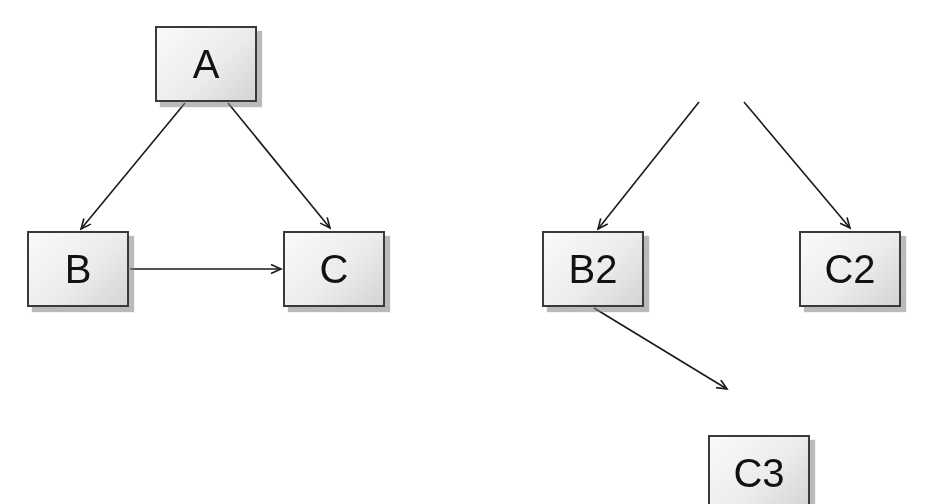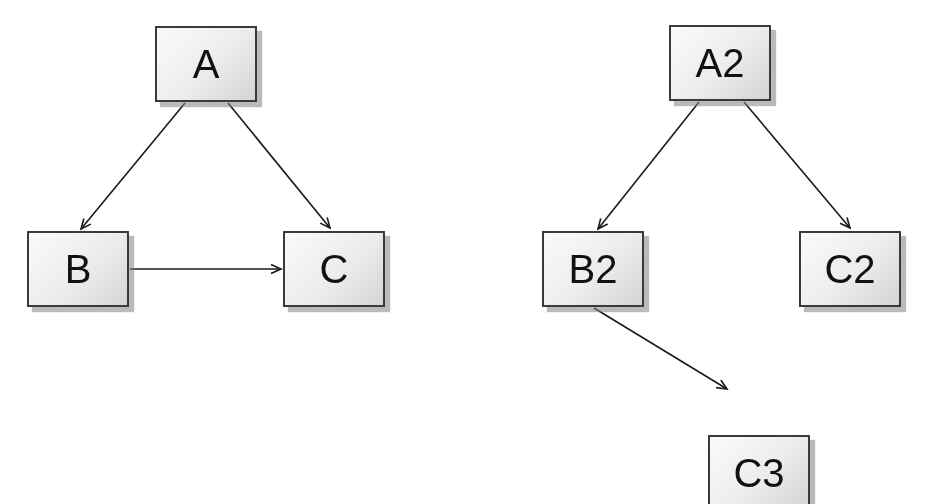--- a/index.html
+++ b/index.html
@@ -77,23 +77,20 @@
   <div class="node pos-A">
     <span class="node-label">A</span>
   </div>
   <div class="node pos-B">
     <span class="node-label">B</span>
   </div>
   <div class="node pos-C">
     <span class="node-label">C</span>
   </div>
 
-  <div class="node pos-A2">
-    <span class="node-label">A2</span>
-  </div>
   <div class="node pos-B2">
     <span class="node-label">B2</span>
   </div>
   <div class="node pos-C2">
     <span class="node-label">C2</span>
   </div>
   <div class="node pos-C3">
     <span class="node-label">C3</span>
   </div>
 

